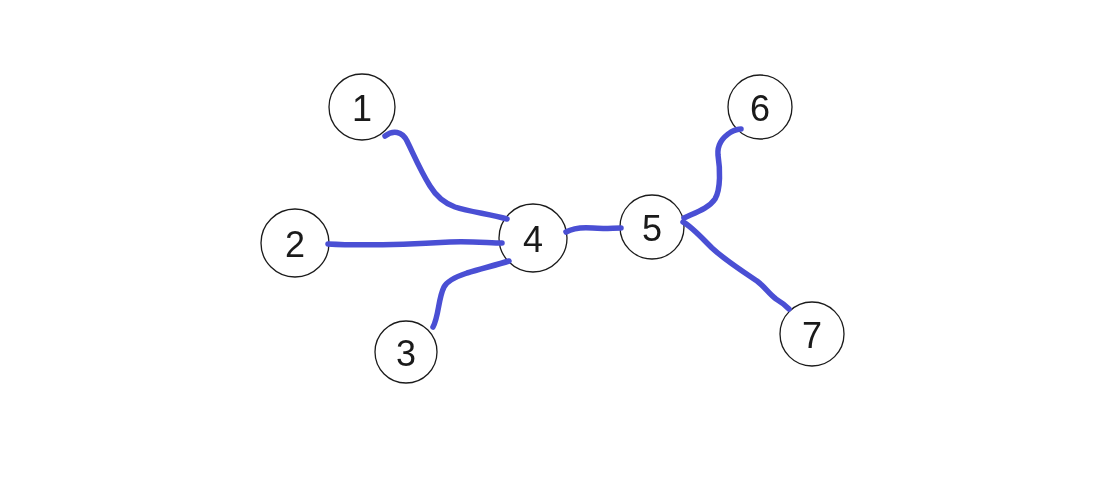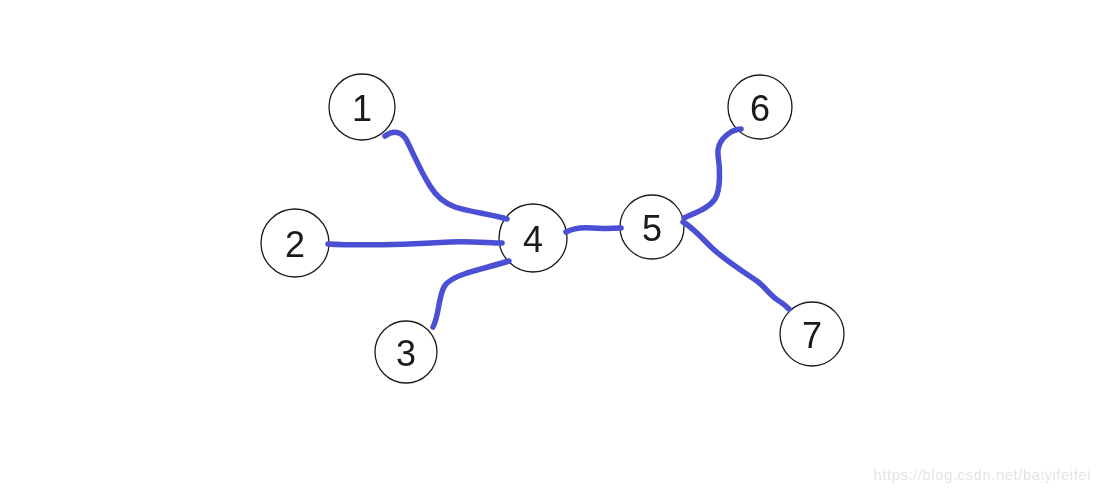--- a/index.html
+++ b/index.html
@@ -58,14 +58,13 @@
       <path d="M 684 218 C 697 212 709 208 715 199 C 721 189 720 168 718 155 C 717 144 723 137 731 132 C 735 130 739 129 741 129" fill="none" stroke="#4a4fd4" stroke-width="5.5" stroke-linecap="round" stroke-linejoin="round"></path>
       <path d="M 683 222 C 691 226 700 236 712 248 C 725 260 742 271 757 281 C 765 287 769 294 776 299 C 781 302 785 305 789 309" fill="none" stroke="#4a4fd4" stroke-width="5.5" stroke-linecap="round" stroke-linejoin="round"></path>
       <text x="362" y="108" fill="#1a1a1a" text-anchor="middle" dominant-baseline="central" class="node-label">1</text>
       <text x="295" y="244" fill="#1a1a1a" text-anchor="middle" dominant-baseline="central" class="node-label">2</text>
       <text x="406" y="353" fill="#1a1a1a" text-anchor="middle" dominant-baseline="central" class="node-label">3</text>
       <text x="533" y="239" fill="#1a1a1a" text-anchor="middle" dominant-baseline="central" class="node-label">4</text>
       <text x="652" y="228" fill="#1a1a1a" text-anchor="middle" dominant-baseline="central" class="node-label">5</text>
       <text x="760" y="108" fill="#1a1a1a" text-anchor="middle" dominant-baseline="central" class="node-label">6</text>
       <text x="812" y="335" fill="#1a1a1a" text-anchor="middle" dominant-baseline="central" class="node-label">7</text>
     </svg>
-  <div class="watermark">https://blog.csdn.net/baiyifeifei</div>
 </div>
 
 </body></html>

